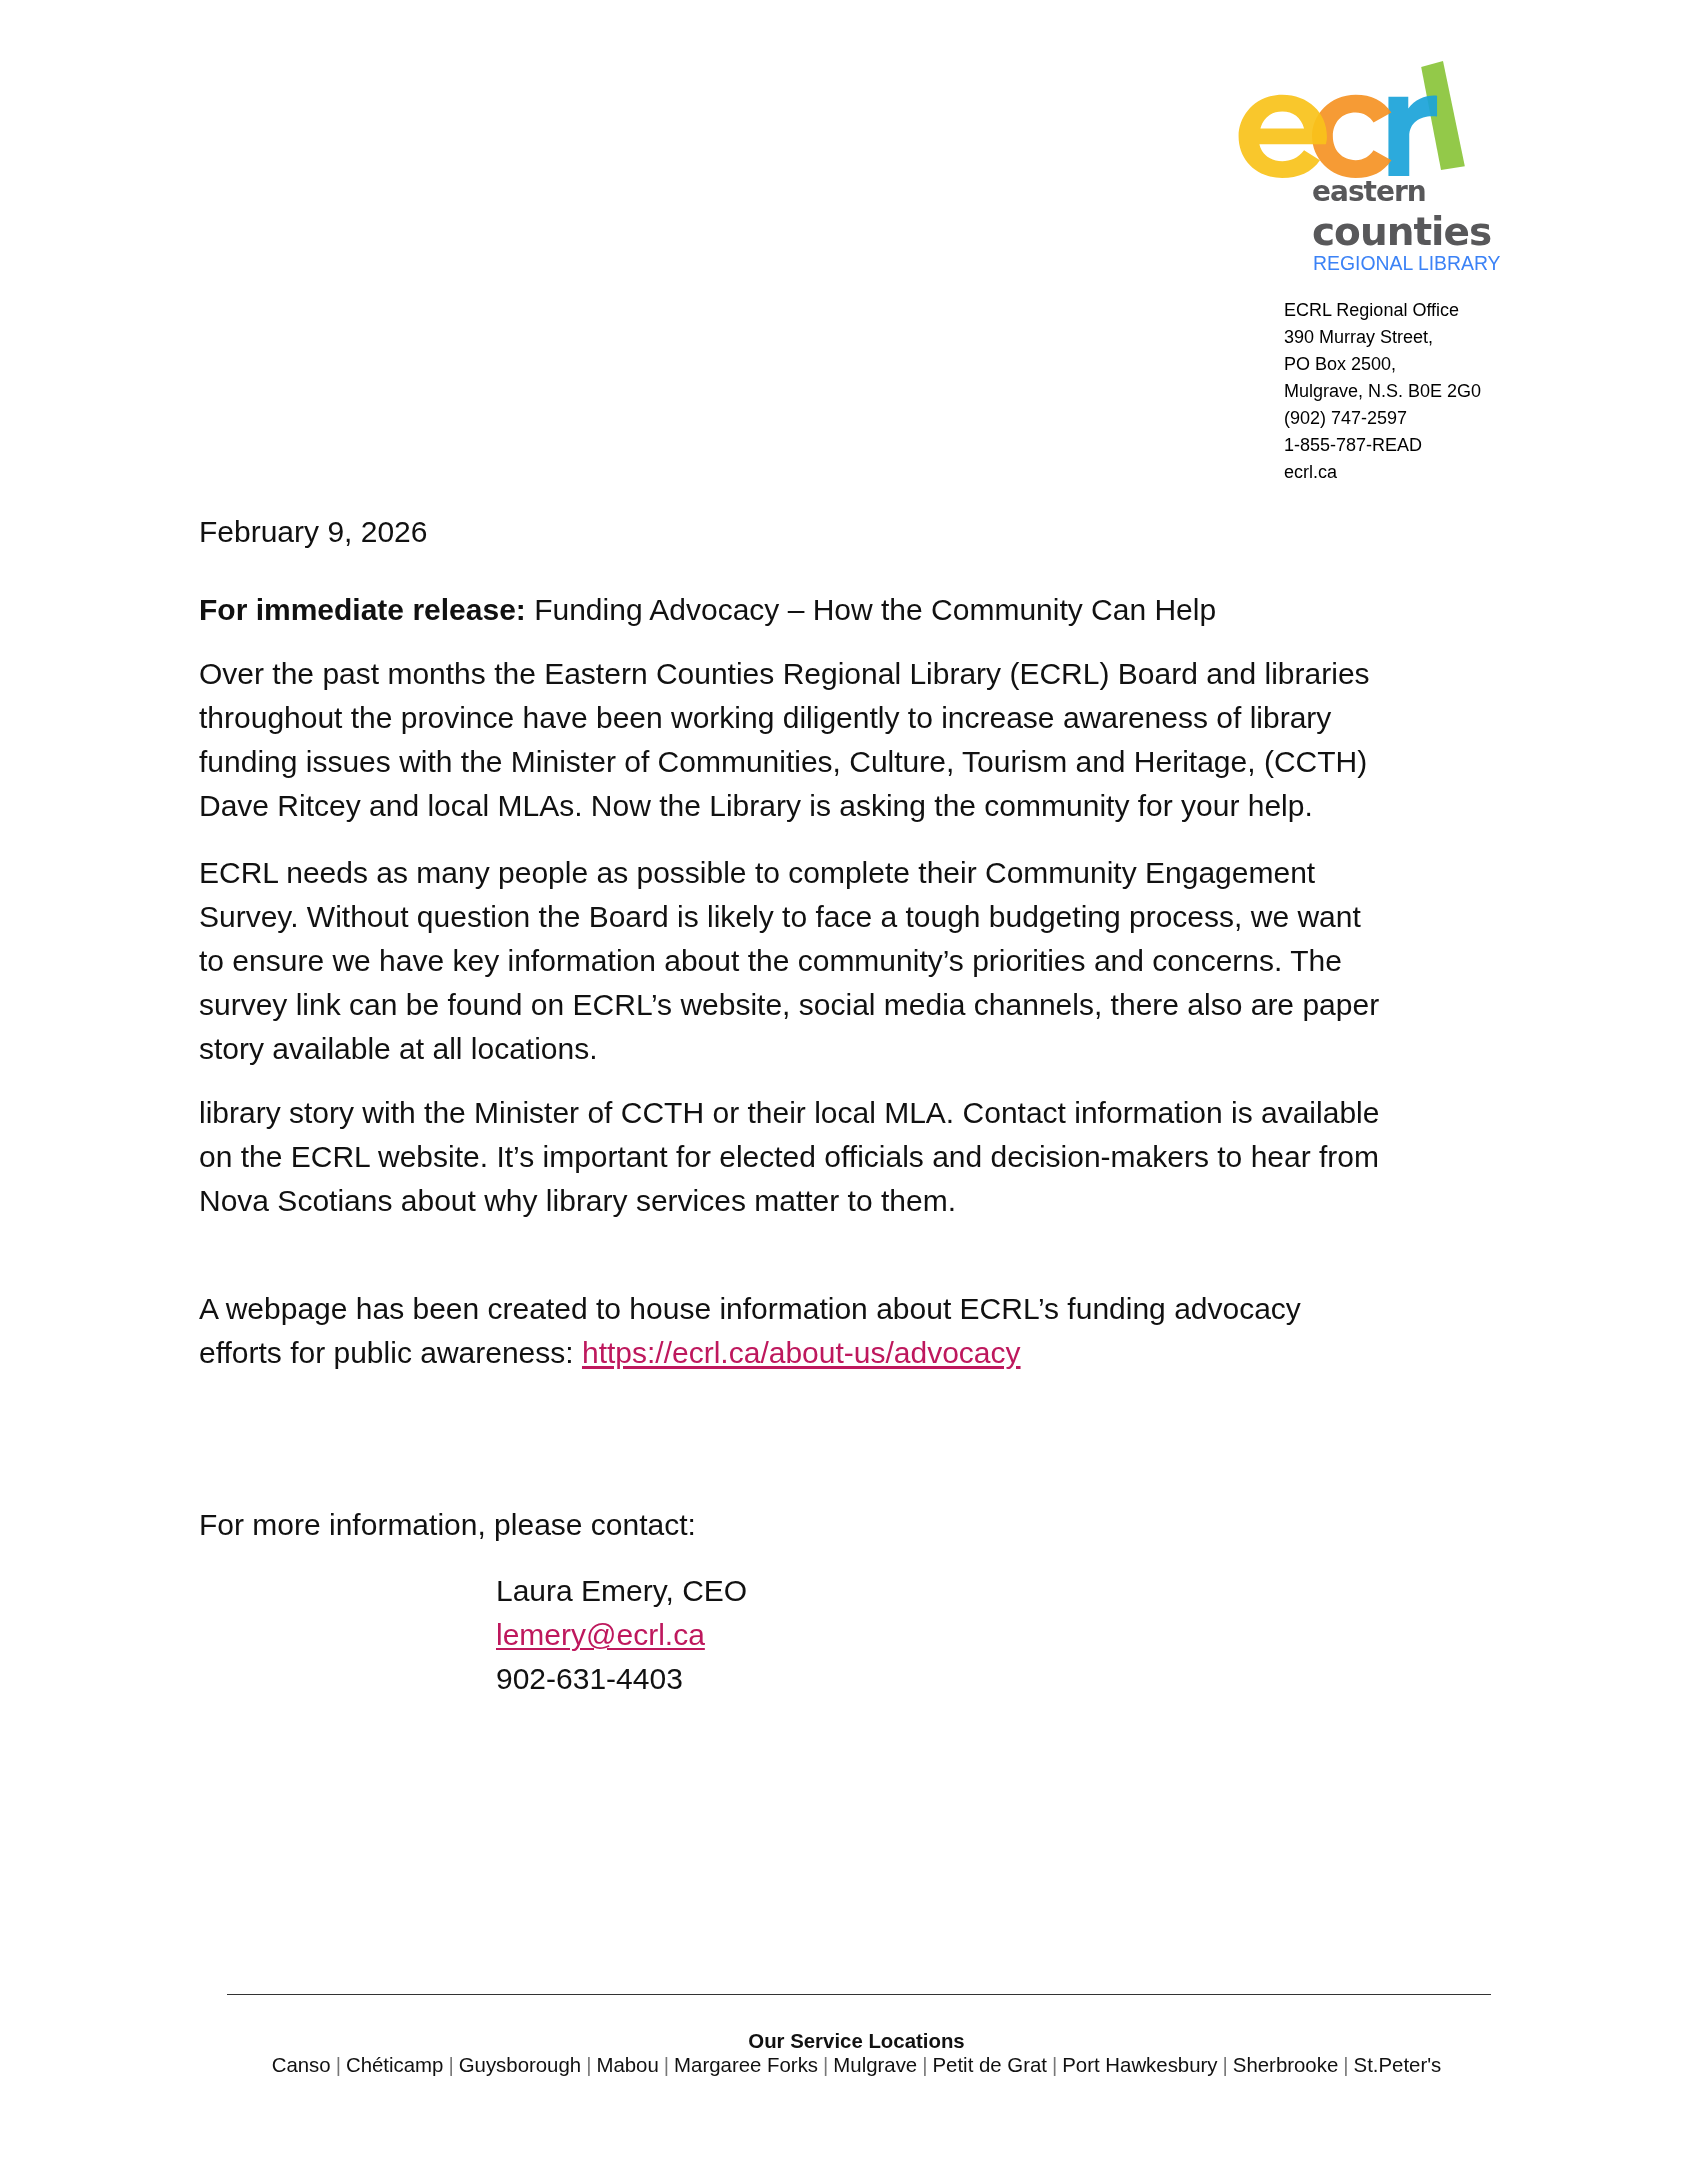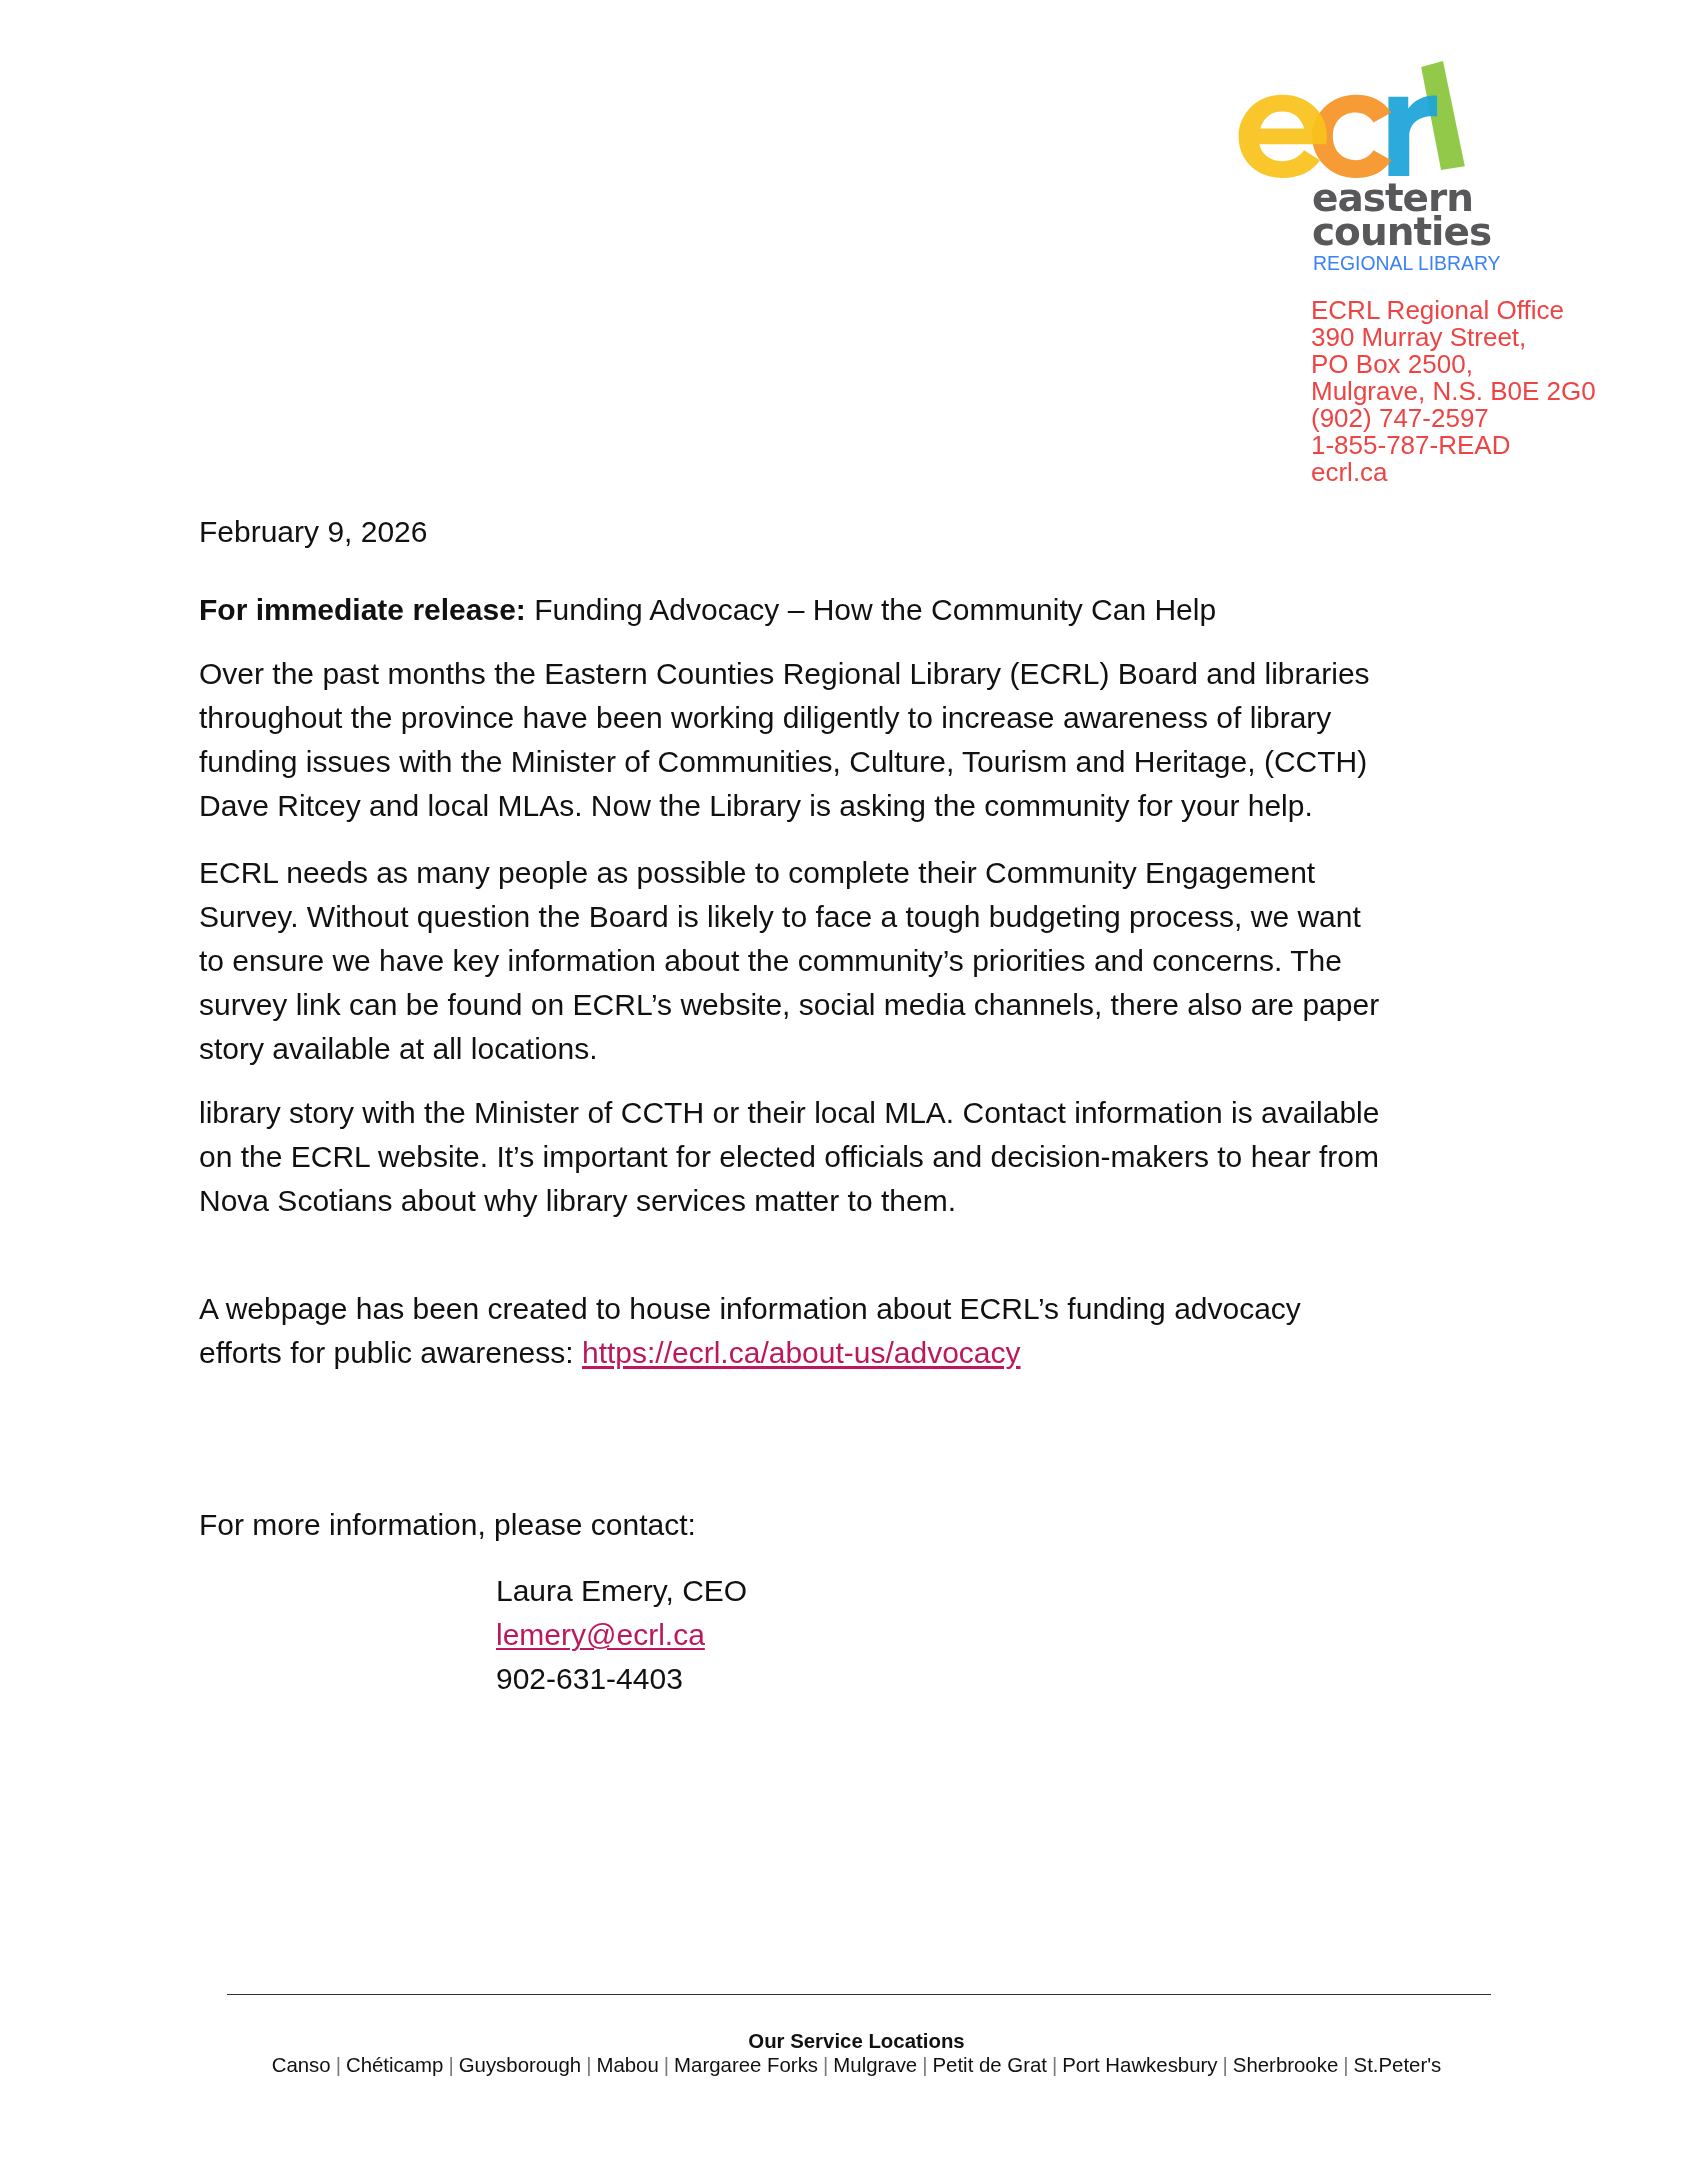--- a/index.html
+++ b/index.html
@@ -8,26 +8,26 @@
       font-family: "Liberation Sans", sans-serif; color: #111111;
     }
     .abs { position: absolute; }
     
     #logo { left: 1234px; top: 55px; width: 289px; height: 229px; }
     #logo svg { position: absolute; left: 0; top: 0; }
     .logo-word {
       position: absolute; left: 78px; font-weight: bold; color: #58585a;
       font-family: "DejaVu Sans", sans-serif; letter-spacing: -1px; line-height: 1;
     }
-    #logo-eastern { top: 123px; font-size: 39px; }
+    #logo-eastern { top: 123px; font-size: 28px; }
     #logo-counties { top: 157px; font-size: 39px; text-align: center; }
     #logo-regional { top: 199px; left: 79px; font-size: 19.4px; font-weight: normal; letter-spacing: 0; color: #58585a; font-family: "Liberation Sans", sans-serif; }
 
     
-    #address { left: 1311px; top: 297px; font-size: 26px; line-height: 27px; color: #ef4444; }
+    #address { left: 1284px; top: 297px; font-size: 18px; line-height: 27px; color: #000000; }
     #address div { white-space: nowrap; }
 
     
     .body-text { font-size: 30px; line-height: 44px; }
     #date { left: 199px; top: 510px; }
     #headline { left: 199px; top: 588px; white-space: nowrap; }
     #headline b { font-weight: bold; }
     .para { position: absolute; left: 199px; width: 1353px; }
     .para div { white-space: nowrap; }
     #p1 { top: 652px; }

